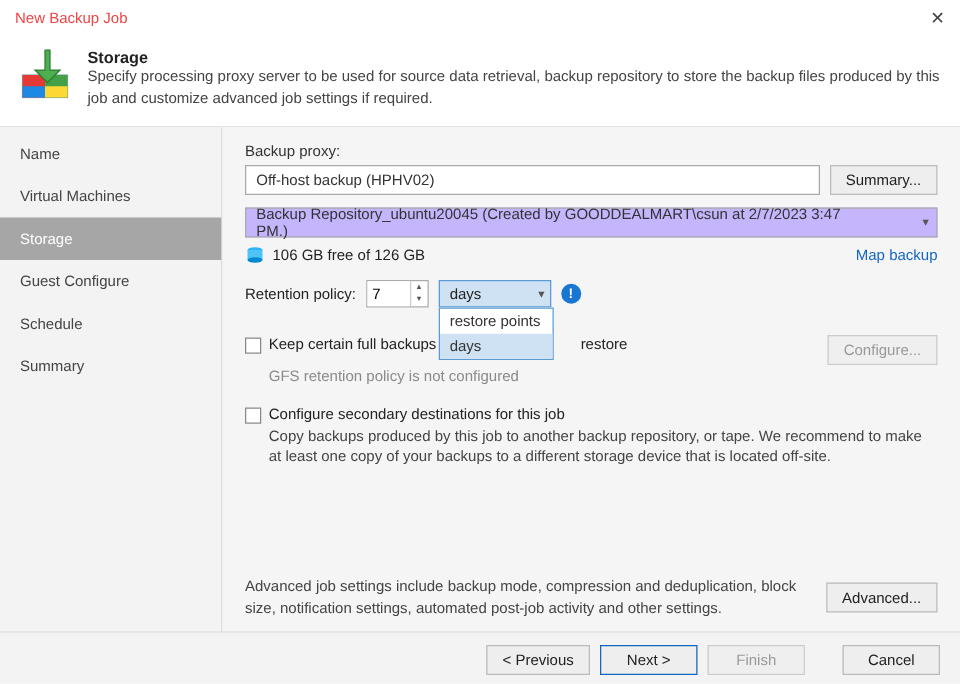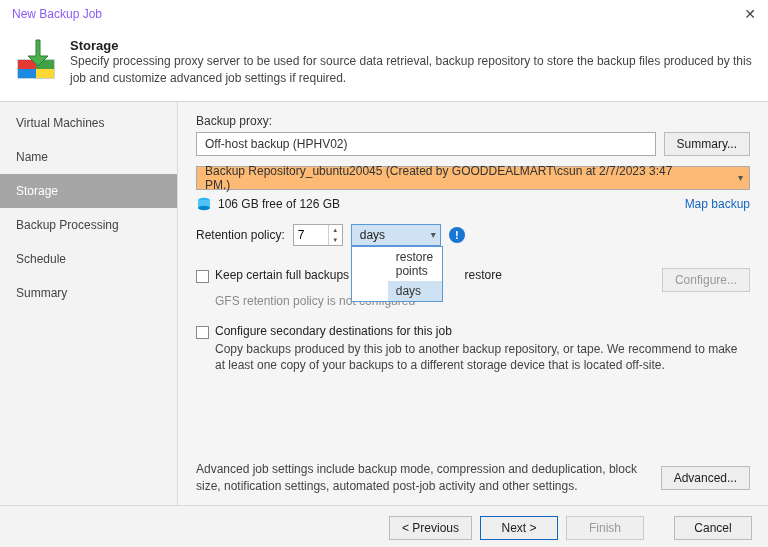--- a/index.html
+++ b/index.html
@@ -10,21 +10,21 @@
     color: #222;
     background: #fff;
     width: 768px; height: 547px;
     overflow: hidden;
   }
   .titlebar {
     height: 28px; display: flex; align-items: center;
     padding: 0 8px; background: #fff;
     border-bottom: none;
   }
-  .titlebar .title { flex: 1; font-size: 12px; color: #8b5cf6; padding-left:4px;}
+  .titlebar .title { flex: 1; font-size: 12px; color: #ef4444; padding-left:4px;}
   .close-x {
     width: 20px; text-align: center; font-size: 14px; color: #444;
     cursor: default;
   }
   .header {
     display: flex; align-items: flex-start; gap: 12px;
     padding: 10px 14px 14px 14px;
     background: #fff;
     border-bottom: 1px solid #d9d9d9;
   }
@@ -69,21 +69,21 @@
     background: #eee; border: 1px solid #bbb;
     height: 24px; padding: 0 12px; font-size: 12px;
     min-width: 80px; text-align:center;
     display:inline-flex; align-items:center; justify-content:center;
     cursor: default;
   }
   .btn:disabled, .btn.disabled {
     color: #999; background:#efefef; border-color:#ccc;
   }
   .combo {
-    background:#fdba74; border:1px solid #aaa; height:24px;
+    background:#c4b5fd; border:1px solid #aaa; height:24px;
     display:flex; align-items:center; justify-content:space-between;
     padding: 0 6px 0 8px; font-size:12px; color:#333;gap:32px;
   }
   .chev { font-size:10px; color:#555; margin-left:6px;}
   .disk-icon {
     width:16px; height:16px; display:inline-block;
   }
   .free-line { display:flex; align-items:center; gap:6px; margin-bottom:12px;}
   .free-line .map-link { margin-left:auto; color:#1565c0; cursor:default;}
   .ret-row { display:flex; align-items:center; gap:8px; margin-bottom:10px;}
@@ -104,21 +104,20 @@
   }
   .unit-combo {
     background:#cfe2f3; border:1px solid #5b9bd5; height:22px;
     display:flex; align-items:center; padding:0 4px 0 8px; width:90px;
     position:relative;
   }
   .dropdown-open {
     position:absolute; left:-1px; top:21px; width:92px;
     background:#fff; border:1px solid #5b9bd5;
     z-index:50;
-    padding-left:36px;
   }
   .dropdown-open .opt {
     padding:3px 8px; font-size:12px; color:#333;
   }
   .dropdown-open .opt.sel { background:#cfe2f3;}
   .info-badge {
     width:16px; height:16px; border-radius:50%; background:#1976d2;
     color:#fff; font-weight:bold; font-size:11px;
     display:inline-flex; align-items:center; justify-content:center;
   }
@@ -160,24 +159,24 @@
     </svg>
   </div>
   <div>
     <div class="header-title">Storage</div>
     <div class="header-desc">Specify processing proxy server to be used for source data retrieval, backup repository to store the backup files produced by this job and customize advanced job settings if required.</div>
   </div>
 </div>
 
 <div class="body">
   <div class="sidebar">
+    <div class="nav-item">Name</div>
     <div class="nav-item">Virtual Machines</div>
-    <div class="nav-item">Name</div>
     <div class="nav-item active">Storage</div>
-    <div class="nav-item">Backup Processing</div>
+    <div class="nav-item">Guest Configure</div>
     <div class="nav-item">Schedule</div>
     <div class="nav-item">Summary</div>
   </div>
 
   <div class="main">
 
     <span class="lbl">Backup proxy:</span>
     <div class="row">
       <div class="textbox w1">Off-host backup (HPHV02)</div>
       <div class="btn">Summary...</div>

